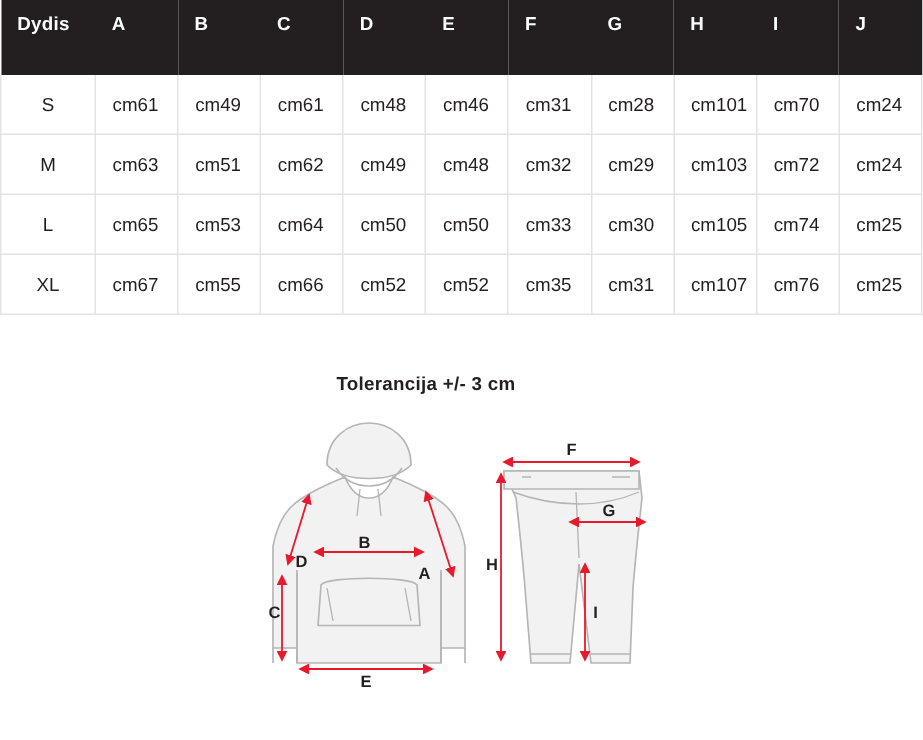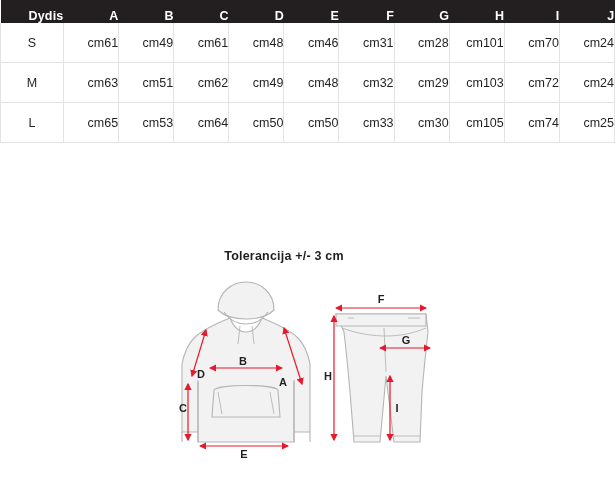--- a/index.html
+++ b/index.html
@@ -20,34 +20,34 @@
   table.size-table {
     width: 615px;
     border-collapse: collapse;
     table-layout: fixed;
     font-size: 12.5px;
   }
   table.size-table thead th {
     background: #231f20;
     color: #ffffff;
     font-weight: bold;
-    text-align: right;
-    padding: 9px 0 0 11px;
+    text-align: left;
+    padding: 9px 0 27px 11px;
     font-size: 12.5px;
     letter-spacing: 0.2px;
     border: none;
   }
   table.size-table thead th.col-first {
     width: 52px;
   }
   table.size-table tbody td {
     border-bottom: 1px solid #e3e3e3;
     border-right: 1px solid #e3e3e3;
     padding: 11px 0 11px 11px;
-    text-align: right;
+    text-align: left;
     color: #231f20;
     font-size: 12.5px;
     height: 17px;
   }
   table.size-table tbody td.rowhead {
     text-align: center;
     padding-left: 0;
     border-left: 1px solid #e3e3e3;
   }
   table.size-table tbody tr td:last-child {
@@ -139,20 +139,33 @@
       <td>cm53</td>
       <td>cm64</td>
       <td>cm50</td>
       <td>cm50</td>
       <td>cm33</td>
       <td>cm30</td>
       <td>cm105</td>
       <td>cm74</td>
       <td>cm25</td>
     </tr>
+    <tr>
+      <td class="rowhead">XL</td>
+      <td>cm67</td>
+      <td>cm55</td>
+      <td>cm66</td>
+      <td>cm52</td>
+      <td>cm52</td>
+      <td>cm35</td>
+      <td>cm31</td>
+      <td>cm107</td>
+      <td>cm76</td>
+      <td>cm25</td>
+    </tr>
   </tbody>
 </table>
 
 <div class="tolerance">Tolerancija +/- 3 cm</div>
 
 <div class="diagram">
   <svg width="300" height="200" viewBox="0 0 300 200">
     <defs>
       <marker id="arrHead" markerWidth="6" markerHeight="6" refX="5" refY="3" orient="auto">
         <path d="M0,0 L6,3 L0,6 z" fill="#e8192c"></path>

